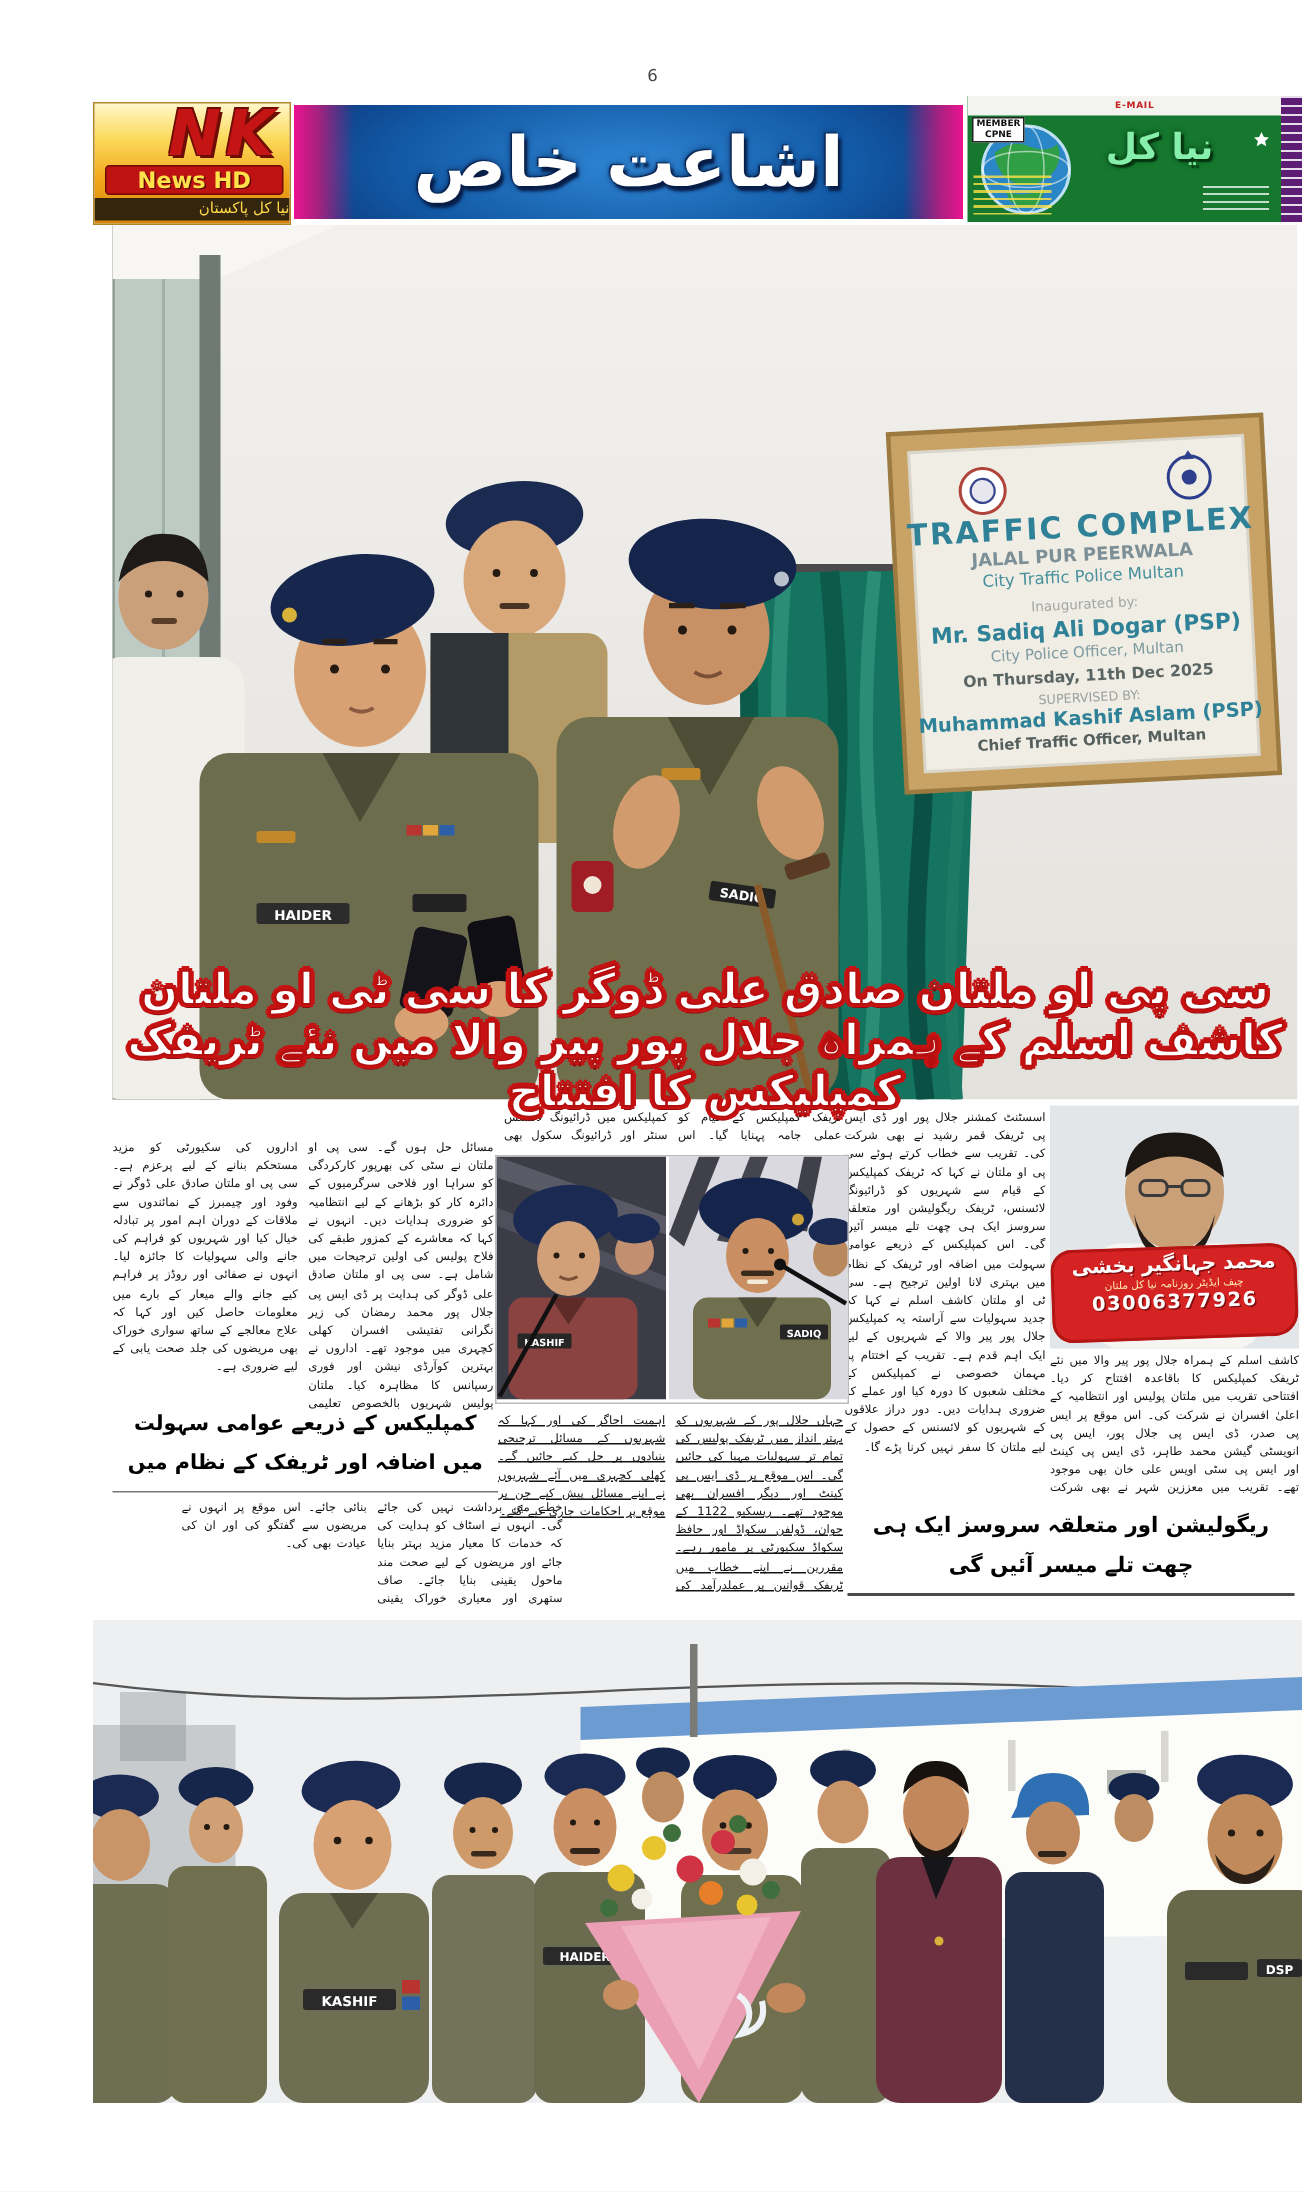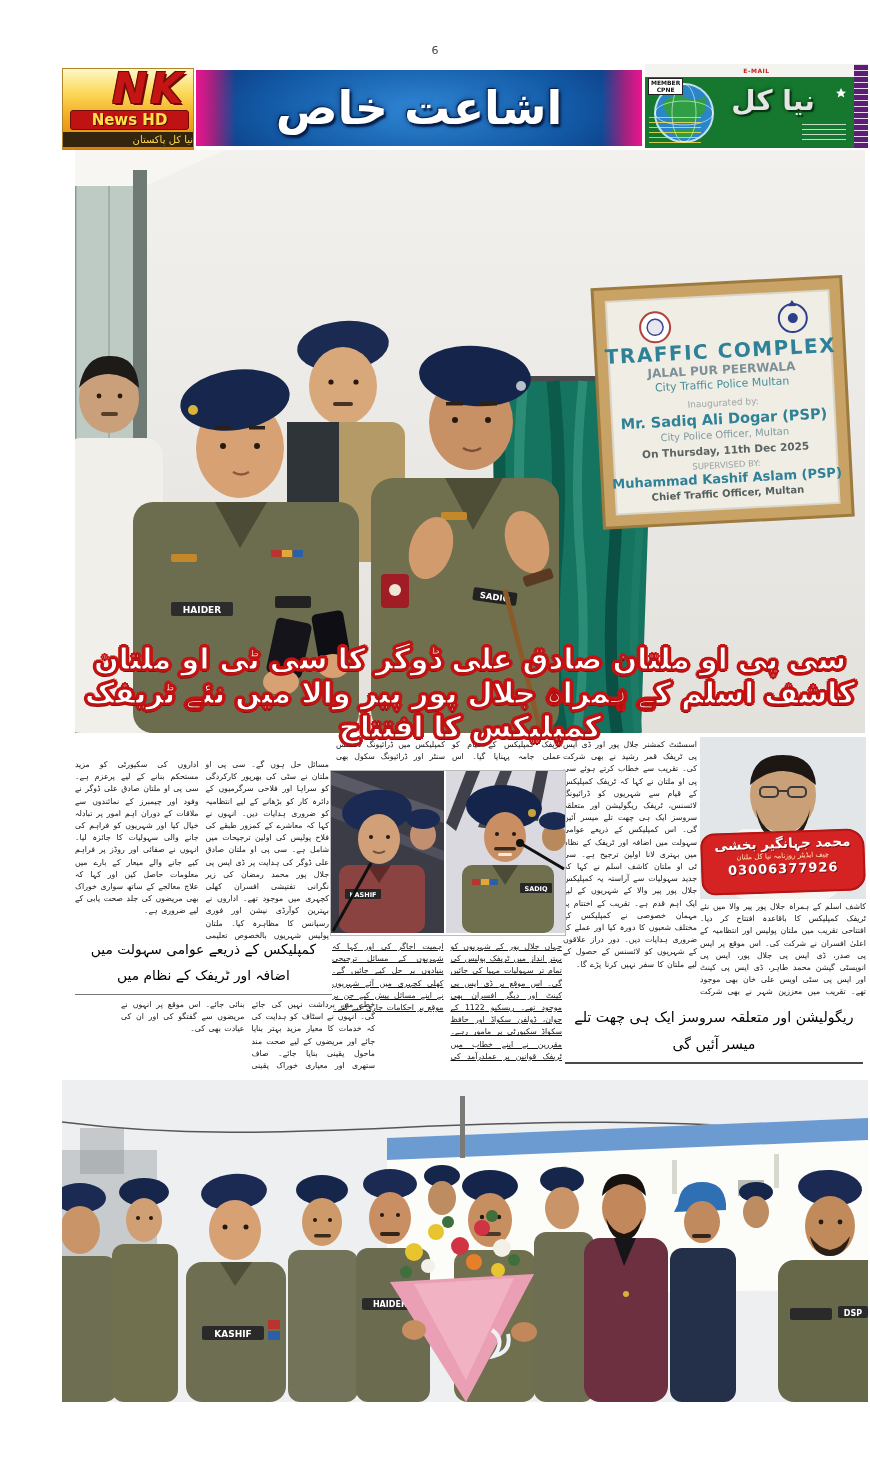--- a/index.html
+++ b/index.html
@@ -25,22 +25,22 @@
       linear-gradient(90deg,#ec1390 0%,#a82180 3.5%,rgba(0,0,0,0) 9%,rgba(0,0,0,0) 91%,#a82180 96.5%,#ec1390 100%),
       radial-gradient(ellipse 62% 130% at 50% 52%,#2f86d4 0%,#135aa6 55%,#0a2e72 100%);}
   .banner-center span{font-size:46px;font-weight:bold;color:#ffffff;direction:rtl;
     text-shadow:2px 3px 2px #071d46,-1px -1px 1px #071d46,0 0 6px #0a2a5e;}
 
   .masthead{left:645px;top:64px;width:223px;height:84px;background:#15782e;overflow:hidden;}
   .mast-top{position:absolute;top:0;left:0;right:0;height:13px;background:#f3f3ef;
     display:flex;align-items:center;justify-content:center;font-size:6px;color:#c32020;font-weight:bold;letter-spacing:.5px;}
   .cpne-badge{position:absolute;top:14px;left:3px;background:#fff;border:1px solid #222;color:#111;
     font-size:6px;font-weight:bold;line-height:6.5px;padding:1px 2px;text-align:center;z-index:3;}
-  .mast-title{position:absolute;top:20px;left:68px;width:120px;text-align:center;font-size:28px;font-weight:bold;
-    color:#e5e5e5;direction:rtl;text-shadow:2px 2px 1px #06340f,0 0 4px #06340f;z-index:2;}
+  .mast-title{position:absolute;top:20px;left:68px;width:120px;text-align:center;font-size:24px;font-weight:bold;
+    color:#86efac;direction:rtl;text-shadow:2px 2px 1px #06340f,0 0 4px #06340f;z-index:2;}
   .mast-noise{position:absolute;left:4px;bottom:5px;width:52px;height:26px;opacity:.8;
     background:repeating-linear-gradient(180deg,#ffe24a 0 1.5px,rgba(0,0,0,0) 1.5px 5px);}
   .mast-noise2{position:absolute;right:22px;bottom:4px;width:44px;height:20px;opacity:.75;
     background:repeating-linear-gradient(180deg,#ffffff 0 1.3px,rgba(0,0,0,0) 1.3px 5px);}
   .mast-purple{position:absolute;top:0;right:0;width:14px;height:100%;background:#5e1d74;
     background-image:repeating-linear-gradient(180deg,rgba(255,255,255,.85) 0 1.2px,rgba(0,0,0,0) 1.2px 6px);}
 
   
   .main-photo{left:75px;top:150px;width:790px;height:583px;}
   .bottom-photo{left:62px;top:1080px;width:806px;height:322px;}
@@ -53,21 +53,21 @@
   
   .u{direction:rtl;text-align:justify;font-size:7.8px;line-height:12.2px;color:#141414;overflow:hidden;word-spacing:1px;}
   .cols2{column-count:2;column-gap:7px;column-fill:auto;}
   .col-right{left:563px;top:739px;width:134px;height:264px;}
   .col-right2{left:700px;top:901px;width:166px;height:100px;}
   .col-mid-top{left:336px;top:739px;width:225px;height:30px;}
   .col-mid-bottom{left:332px;top:941px;width:230px;height:132px;text-decoration:underline;}
   .col-left-top{left:75px;top:759px;width:254px;height:194px;}
   .col-left-bottom{left:75px;top:999px;width:254px;height:74px;margin-left:46px;}
 
-  .subhead{direction:rtl;text-align:center;font-weight:normal;color:#000;}
+  .subhead{direction:rtl;text-align:center;font-weight:bold;color:#000;}
   .subhead-left{left:75px;top:936px;width:257px;height:58px;font-size:13.8px;line-height:26px;border-bottom:1px solid #777;}
   .subhead-right{left:565px;top:1004px;width:298px;height:58px;font-size:14.2px;line-height:27px;border-bottom:2px solid #4a4a4a;}
 
   
   .ad{left:700px;top:737px;width:166px;height:162px;background:#e7eaec;overflow:hidden;}
   .ad-banner{position:absolute;left:1px;right:1px;top:94px;height:62px;background:#d52222;
     border-radius:14px 18px 16px 14px;transform:rotate(-2deg);text-align:center;color:#fff;direction:rtl;
     box-shadow:0 0 0 2px #b31414 inset;}
   .ad-name{font-size:13.5px;font-weight:bold;line-height:17px;margin-top:4px;text-shadow:1px 1px 0 #7e0d0d;}
   .ad-title{font-size:7px;line-height:9px;color:#ffe9b0;}

